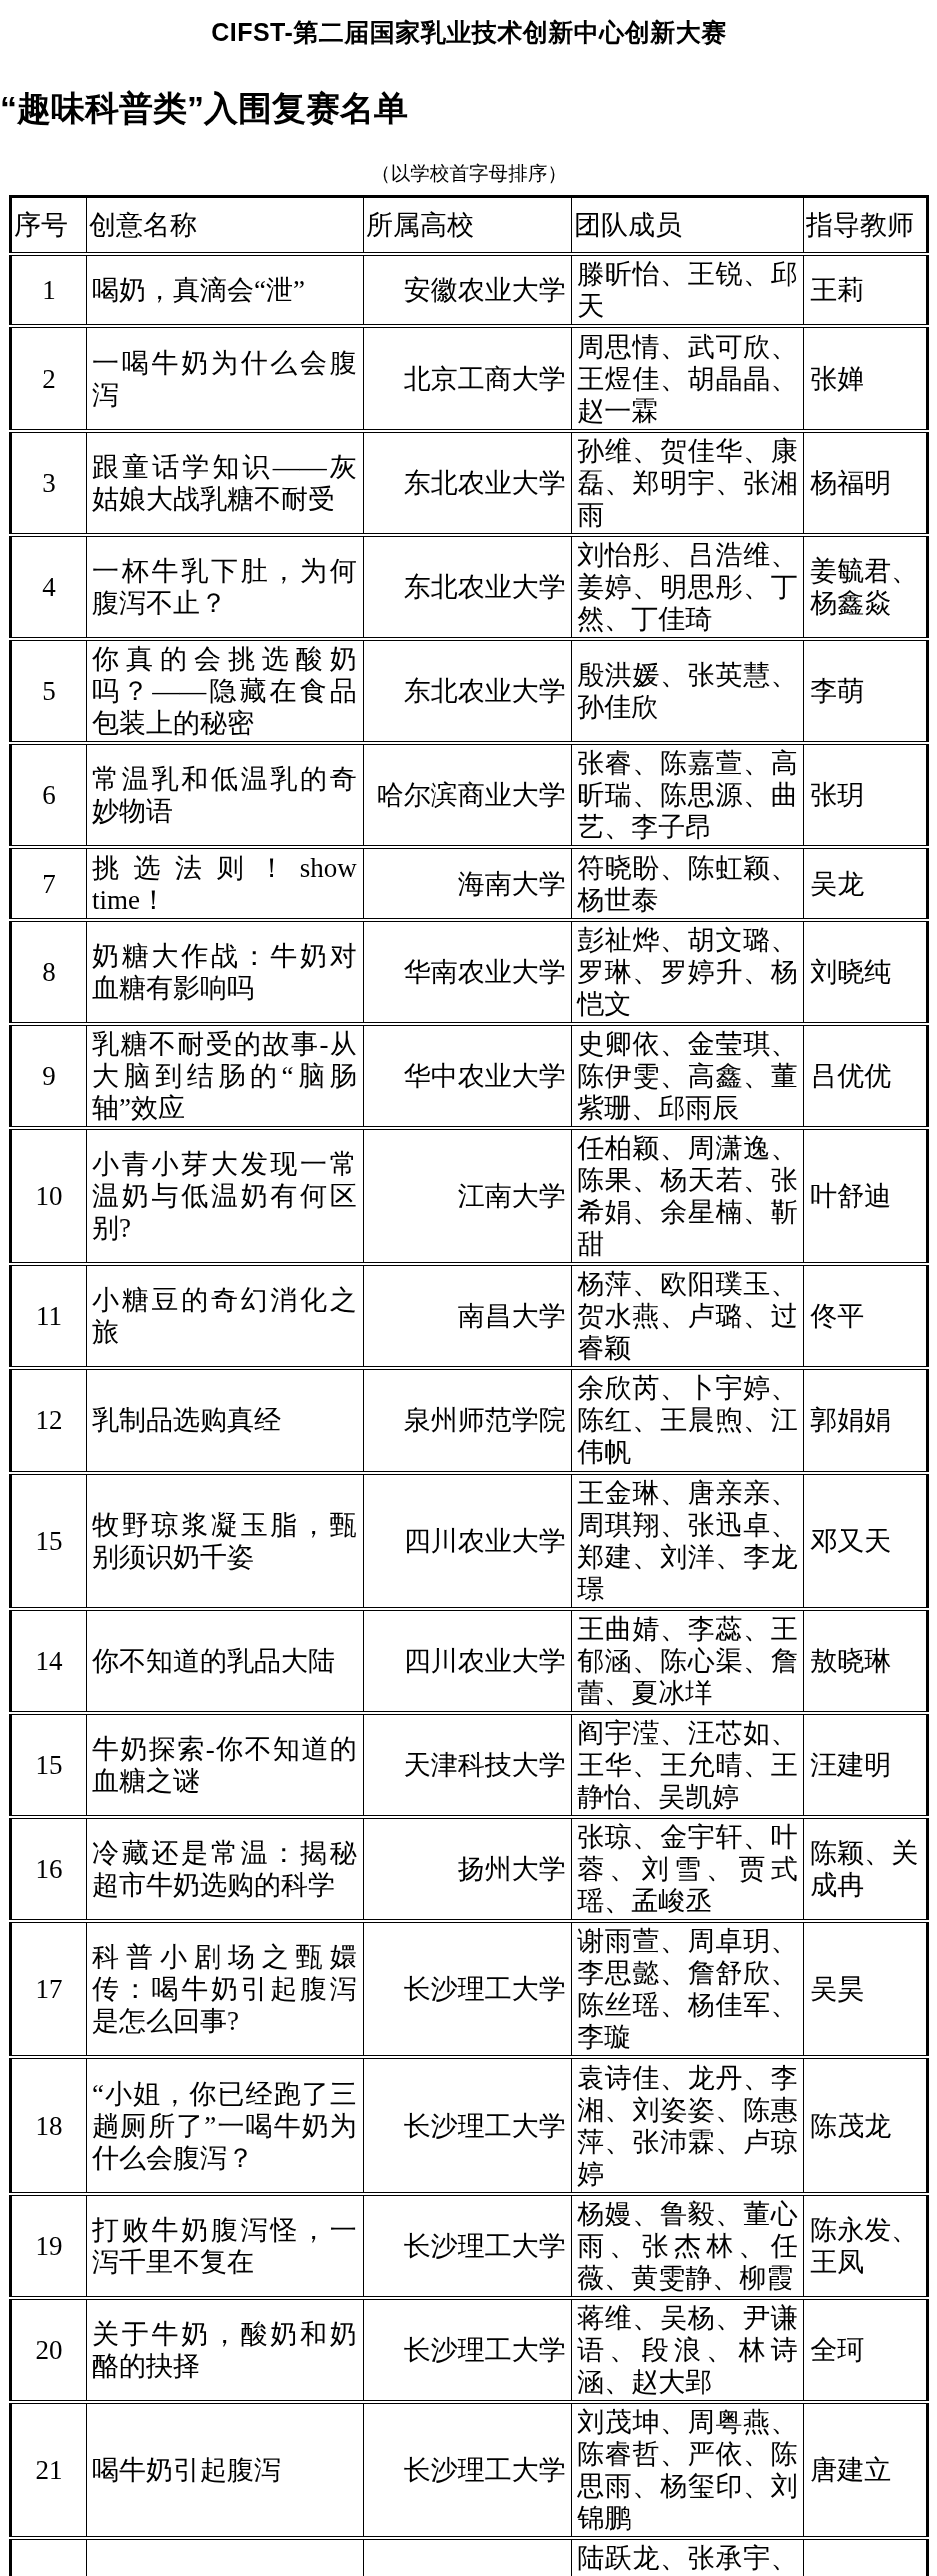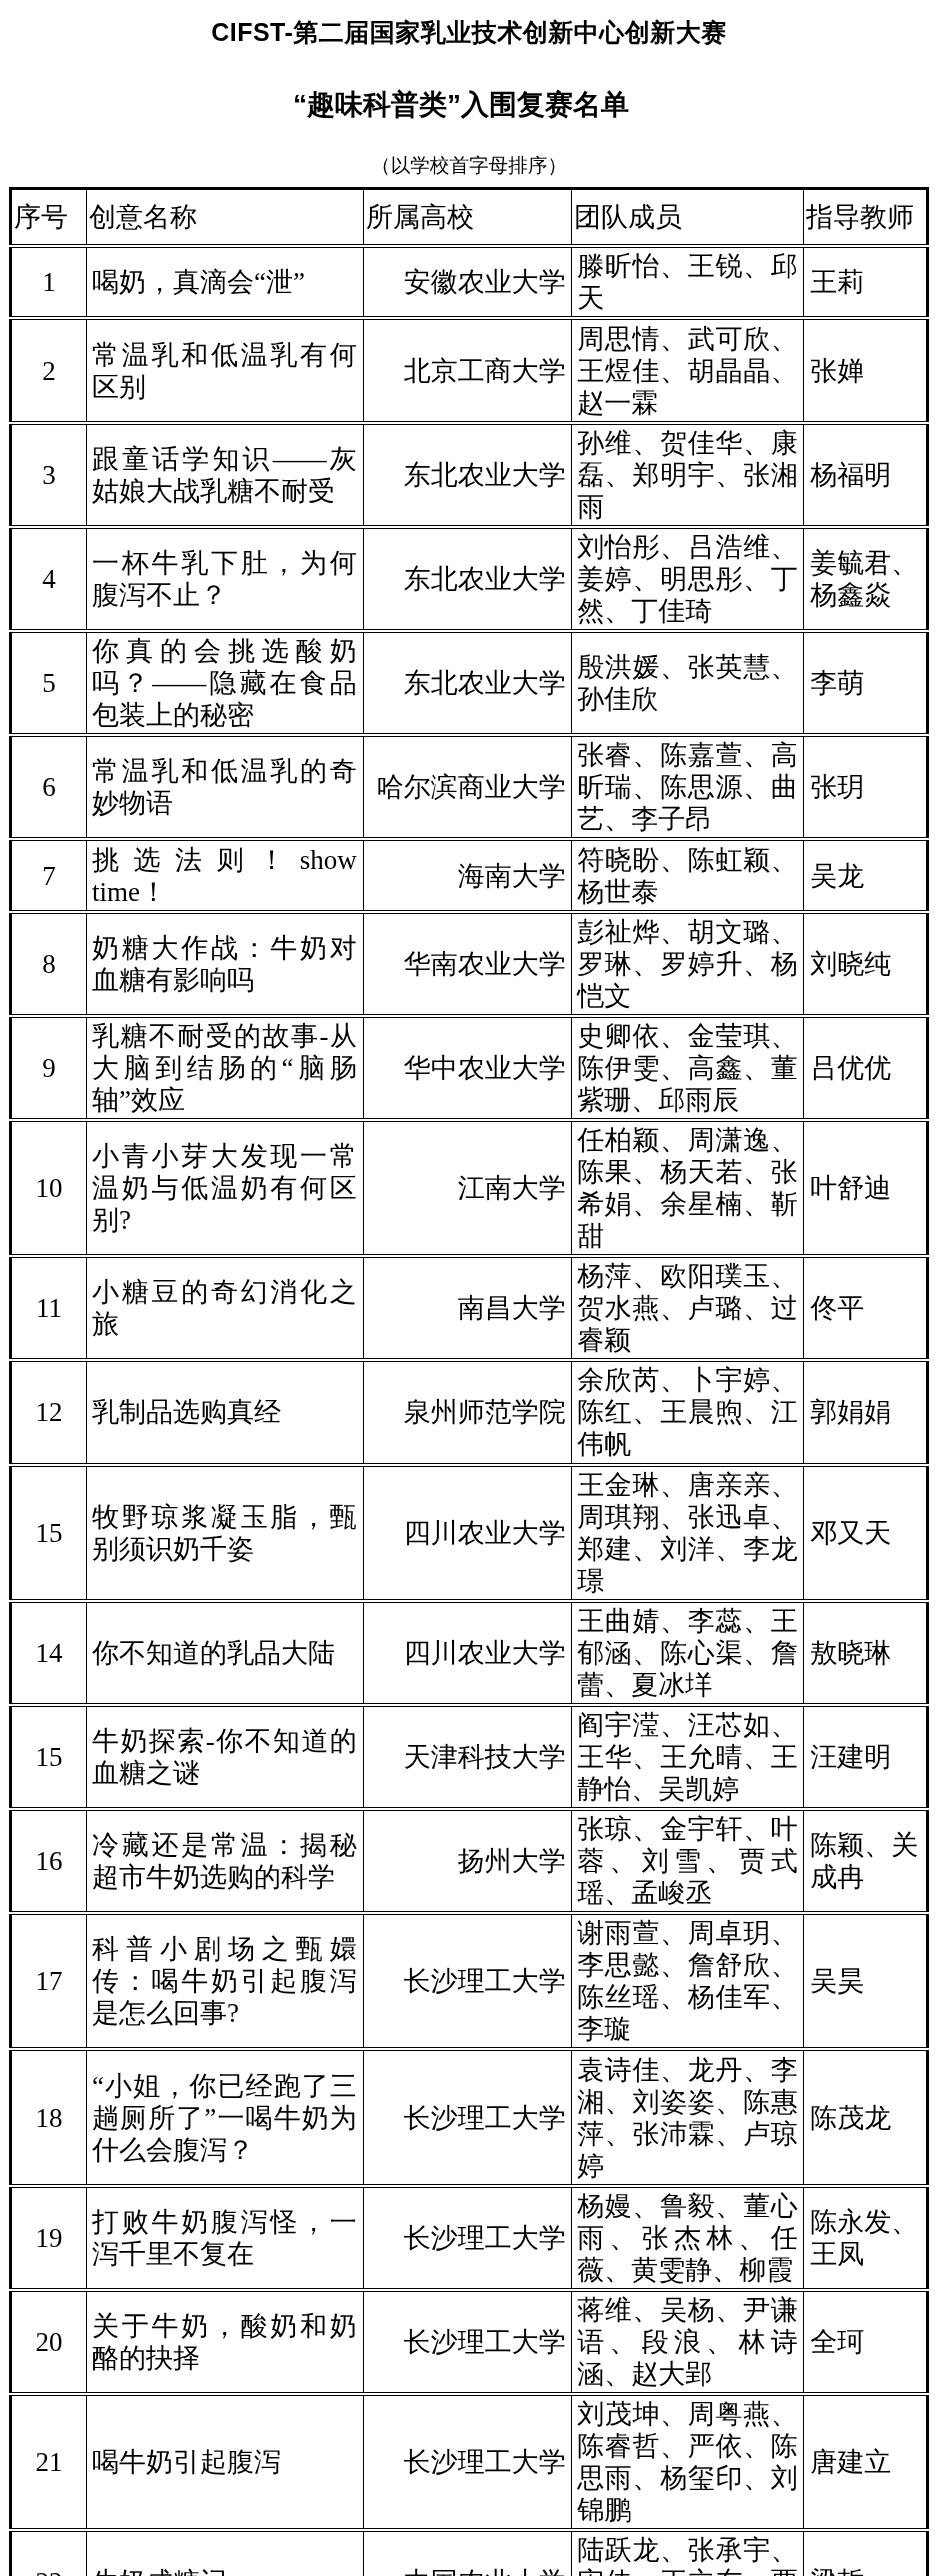--- a/index.html
+++ b/index.html
@@ -14,24 +14,24 @@
   }
   .page-title {
     text-align: center;
     font-family: Liberation Sans, sans-serif;
     font-weight: bold;
     font-size: 25px;
     margin: 15.5px 0 0 0;
     letter-spacing: 0.5px;
   }
   .page-subtitle {
-    text-align: center;
+    text-align: left;
     font-family: "Liberation Sans", "DejaVu Sans", sans-serif;
     font-weight: bold;
-    font-size: 28px;
+    font-size: 34px;
     margin: 37px 16px 0 0;
   }
   .page-note {
     text-align: center;
     font-family: "Liberation Sans", "DejaVu Sans", sans-serif;
     font-weight: normal;
     font-size: 19.6px;
     margin: 28px 0 0 0;
   }
   table.shortlist {
@@ -96,21 +96,21 @@
   <tbody>
       <tr>
     <td class="c-no">1</td>
     <td class="c-name">喝奶，真滴会“泄”</td>
     <td class="c-school">安徽农业大学</td>
     <td class="c-members">滕昕怡、王锐、邱天</td>
     <td class="c-advisor">王莉</td>
   </tr>
       <tr>
     <td class="c-no">2</td>
-    <td class="c-name">常温乳和低温乳有何区别</td>
+    <td class="c-name">一喝牛奶为什么会腹泻</td>
     <td class="c-school">北京工商大学</td>
     <td class="c-members">周思情、武可欣、王煜佳、胡晶晶、赵一霖</td>
     <td class="c-advisor">张婵</td>
   </tr>
       <tr>
     <td class="c-no">3</td>
     <td class="c-name">跟童话学知识——灰姑娘大战乳糖不耐受</td>
     <td class="c-school">东北农业大学</td>
     <td class="c-members">孙维、贺佳华、康磊、郑明宇、张湘雨</td>
     <td class="c-advisor">杨福明</td>

